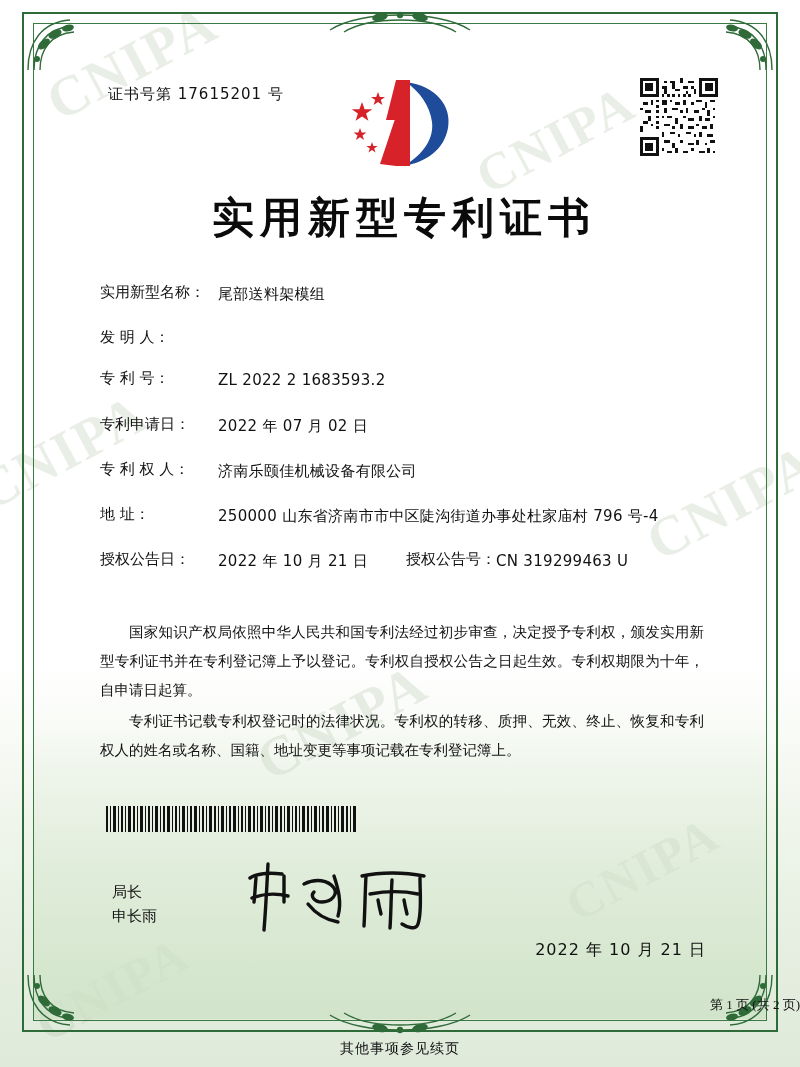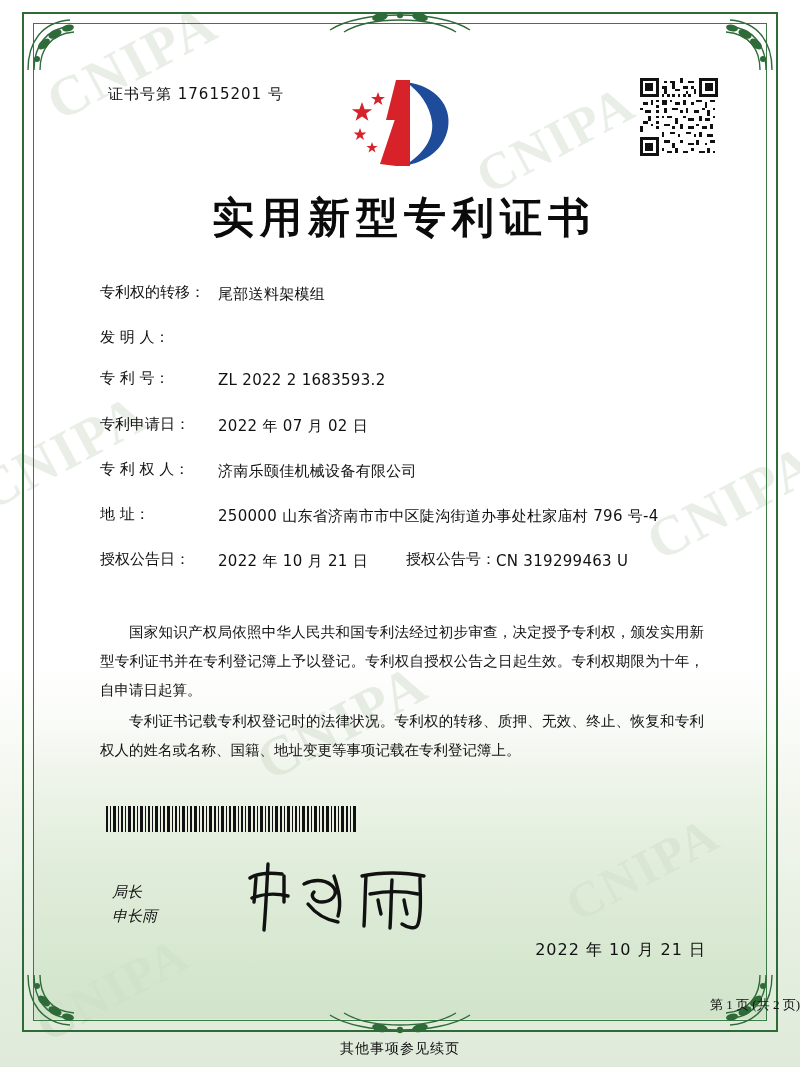--- a/index.html
+++ b/index.html
@@ -187,21 +187,20 @@
 
   
   .sig-label {
     position: absolute;
     left: 112px;
     top: 880px;
     font-family: "DejaVu Sans", sans-serif;
     font-size: 15px;
     line-height: 1.6;
     color: #111;
-    font-style: italic;
   }
   .signature {
     position: absolute;
     left: 238px;
     top: 858px;
     width: 200px;
     height: 78px;
   }
   .issue-date {
     position: absolute;
@@ -482,21 +481,21 @@
           <rect x="27" y="27" width="1" height="1"></rect>
       </g>
     </svg>
   </div>
 
   <div class="title">实用新型专利证书</div>
 
   <div class="fields">
 
     <div class="frow">
-      <div class="flabel">专利权的转移：</div>
+      <div class="flabel">实用新型名称：</div>
       <div class="fvalue">尾部送料架模组</div>
     </div>
 
     <div class="frow">
       <div class="flabel">发  明  人：</div>
     </div>
 
     <div class="frow">
       <div class="flabel">专  利  号：</div>
       <div class="fvalue">ZL 2022 2 1683593.2</div>

